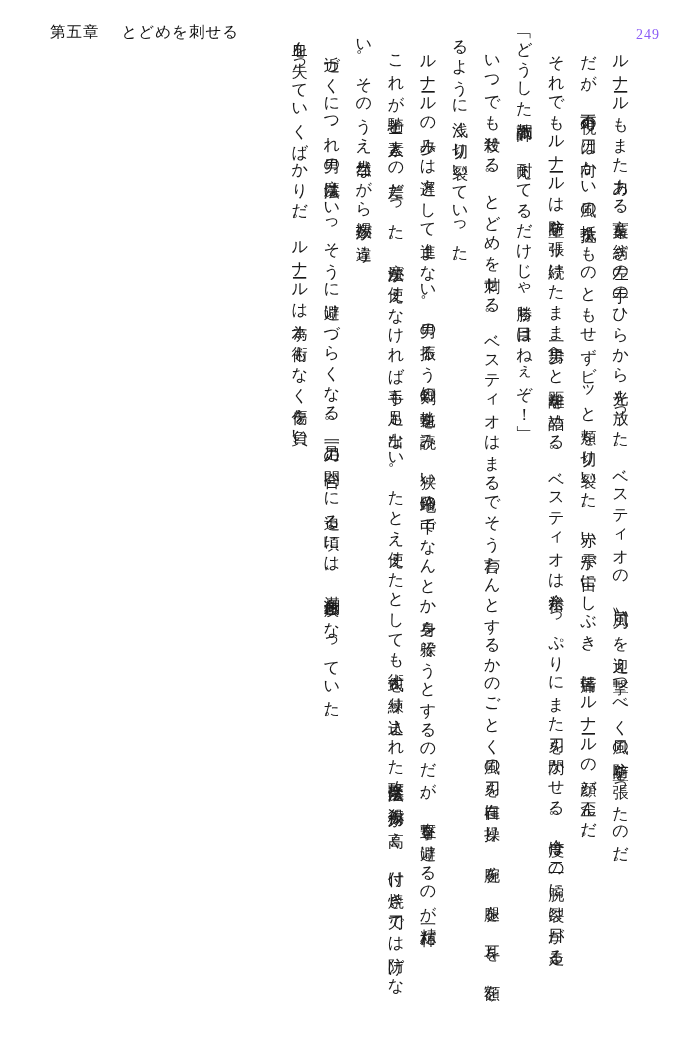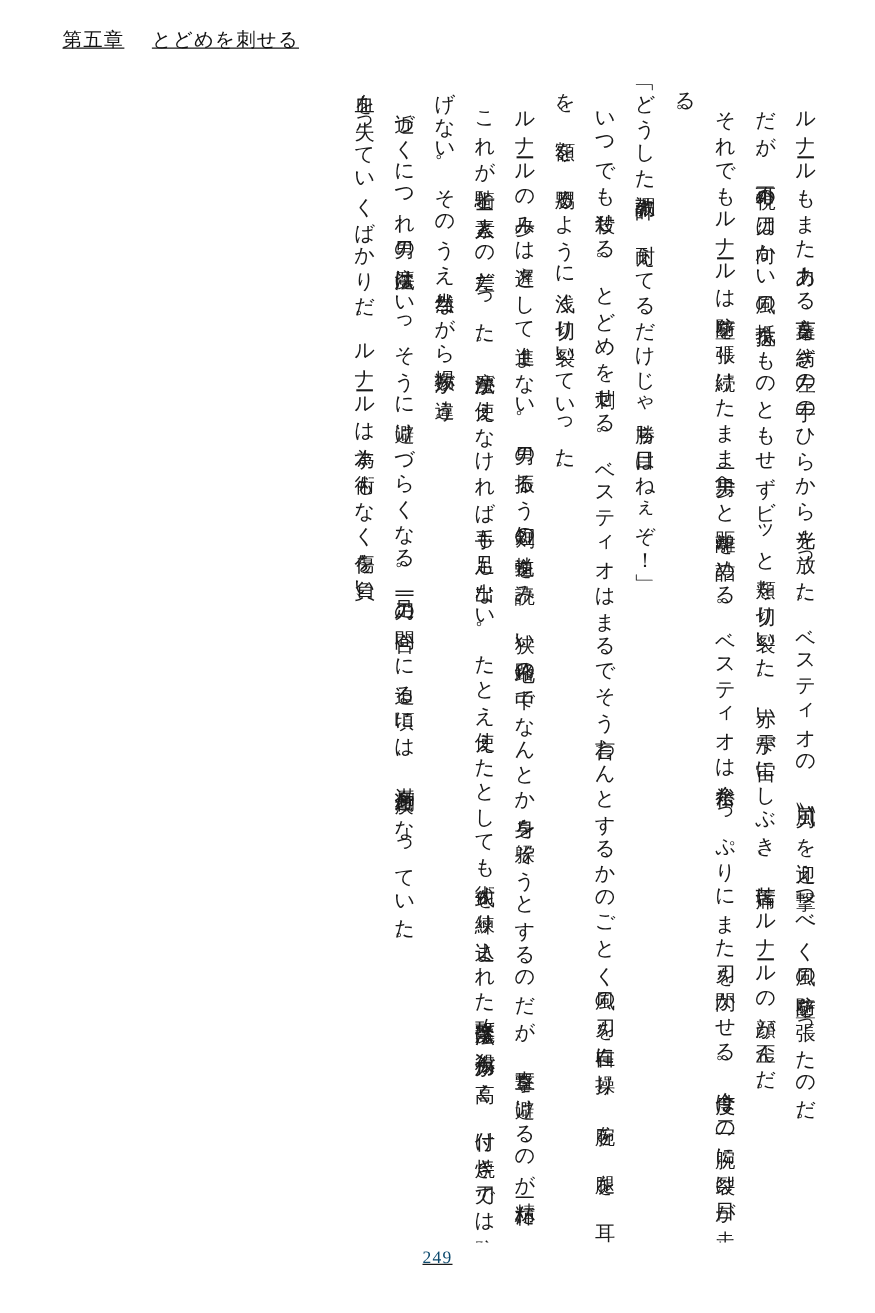--- a/index.html
+++ b/index.html
@@ -16,22 +16,20 @@
     overflow: hidden;
   }
   .page {
     position: absolute;
     top: 0; left: 0;
     width: 700px;
     height: 1050px;
     box-sizing: border-box;
     padding: 22px 40px 30px 40px;
     display: flex;
-    flex-direction: column;
-    text-decoration: underline;
   }
   
   .header {
     height: 34px;
     display: flex;
     align-items: flex-start;
     gap: 22px;
     padding-left: 10px;
     font-size: 15.5px;
     letter-spacing: 1px;
@@ -71,21 +69,21 @@
   .vtext p.noindent {
     text-indent: 0;
   }
   
   .footer {
     height: 26px;
     display: flex;
     align-items: center;
     justify-content: center;
     font-size: 14px;
-    color: #0c4a6e;
+    color: #8b5cf6;
     letter-spacing: 1px;
   }
 </style>
 </head>
 <body>
 
 <div class="page">
 
   <div class="header">
     <span class="chap-num">第五章</span>

